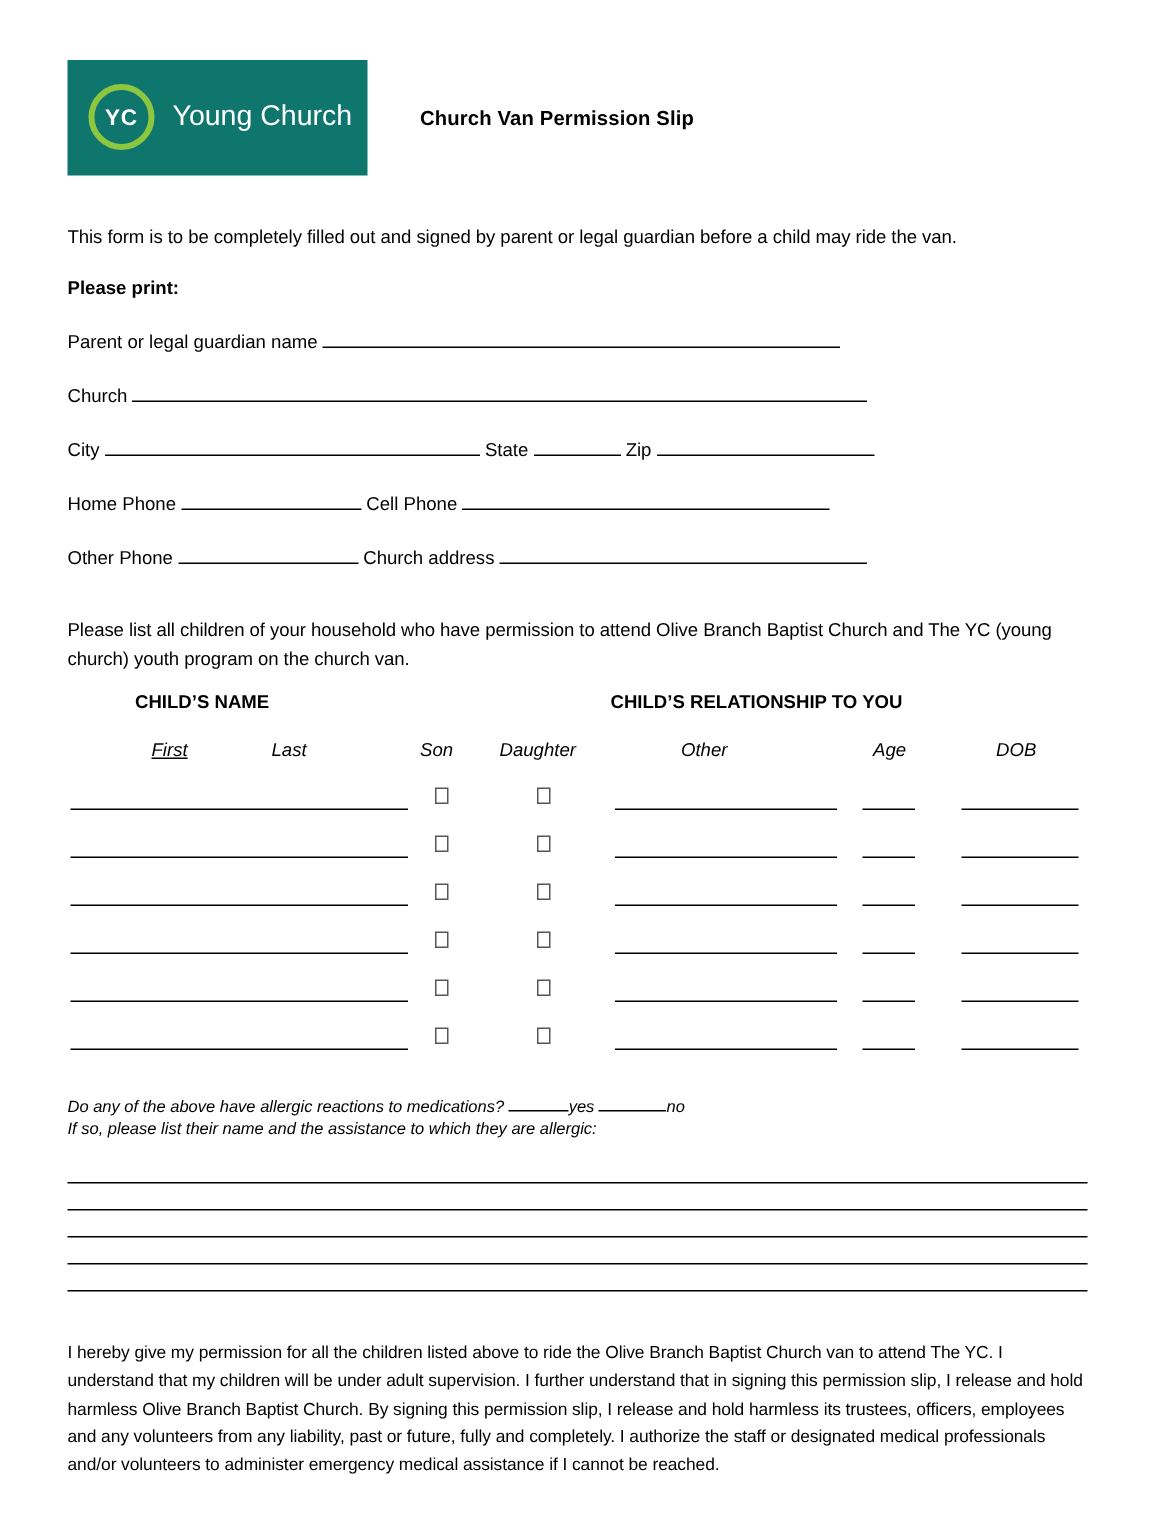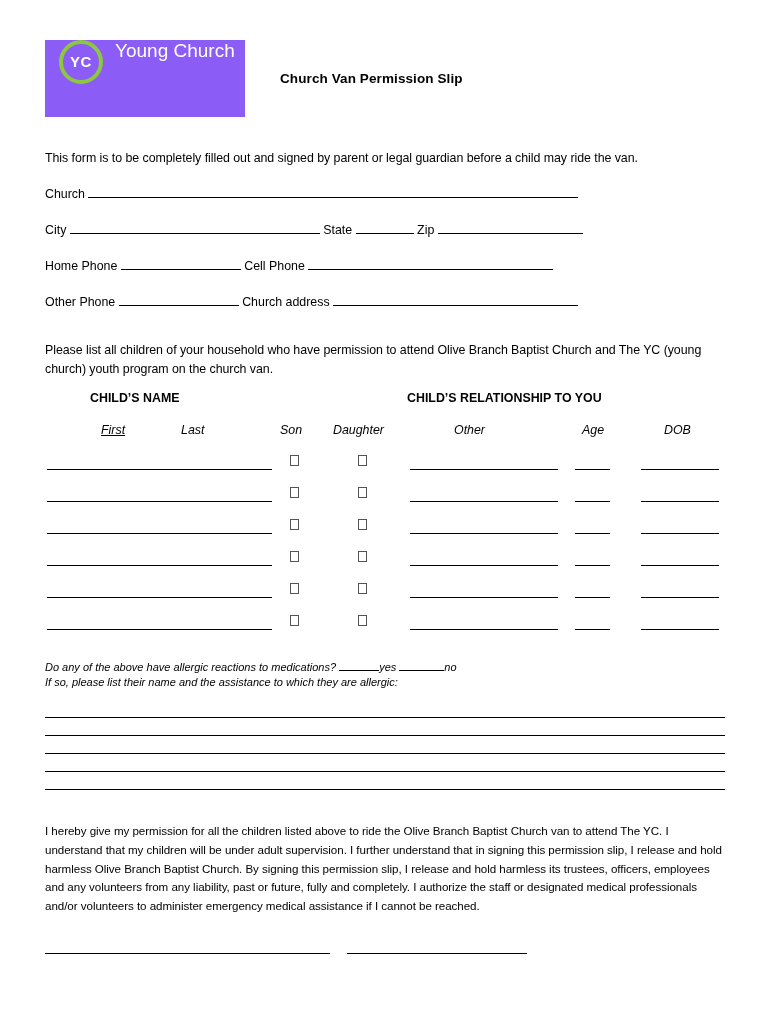--- a/index.html
+++ b/index.html
@@ -26,22 +26,23 @@
   
   .header {
     display: flex;
     align-items: center;
     height: 80px;
     margin-top: 8px;
   }
   .logo-box {
     width: 200px;
     height: 77px;
-    background: #8b5cf6;
+    background: #0f766e;
     display: flex;
+    align-items: center;
     padding-left: 14px;
     box-sizing: border-box;
   }
   .logo-mark {
     width: 44px;
     height: 44px;
     border-radius: 50%;
     border: 4px solid #8dc63f;
     display: flex;
     align-items: center;
@@ -207,21 +208,26 @@
     <div class="logo-box">
       <div class="logo-mark">
         <span>YC</span>
       </div>
       <div class="logo-text">Young Church</div>
     </div>
     <div class="doc-title">Church Van Permission Slip</div>
   </div>
 
   <div class="intro">This form is to be completely filled out and signed by parent or legal guardian before a child may ride the van.</div>
-
+  <div class="please-print">Please print:</div>
+
+  <div class="field-line">
+    <span>Parent or legal guardian name</span>
+    <span class="ul" style="width:345px"></span>
+  </div>
 
   <div class="field-line">
     <span>Church</span>
     <span class="ul" style="width:490px"></span>
   </div>
 
   <div class="field-line">
     <span>City</span>
     <span class="ul" style="width:250px"></span>
     <span>State</span>

